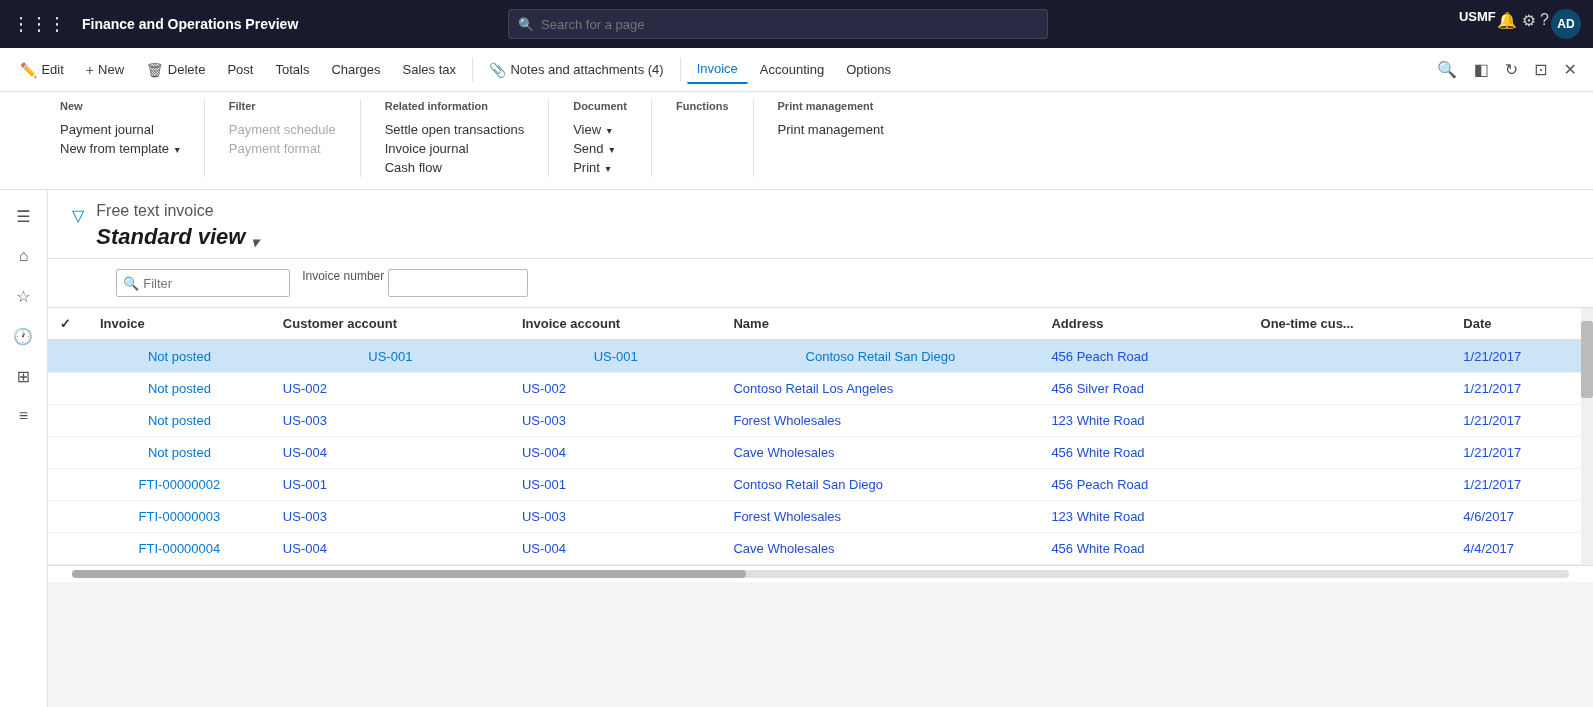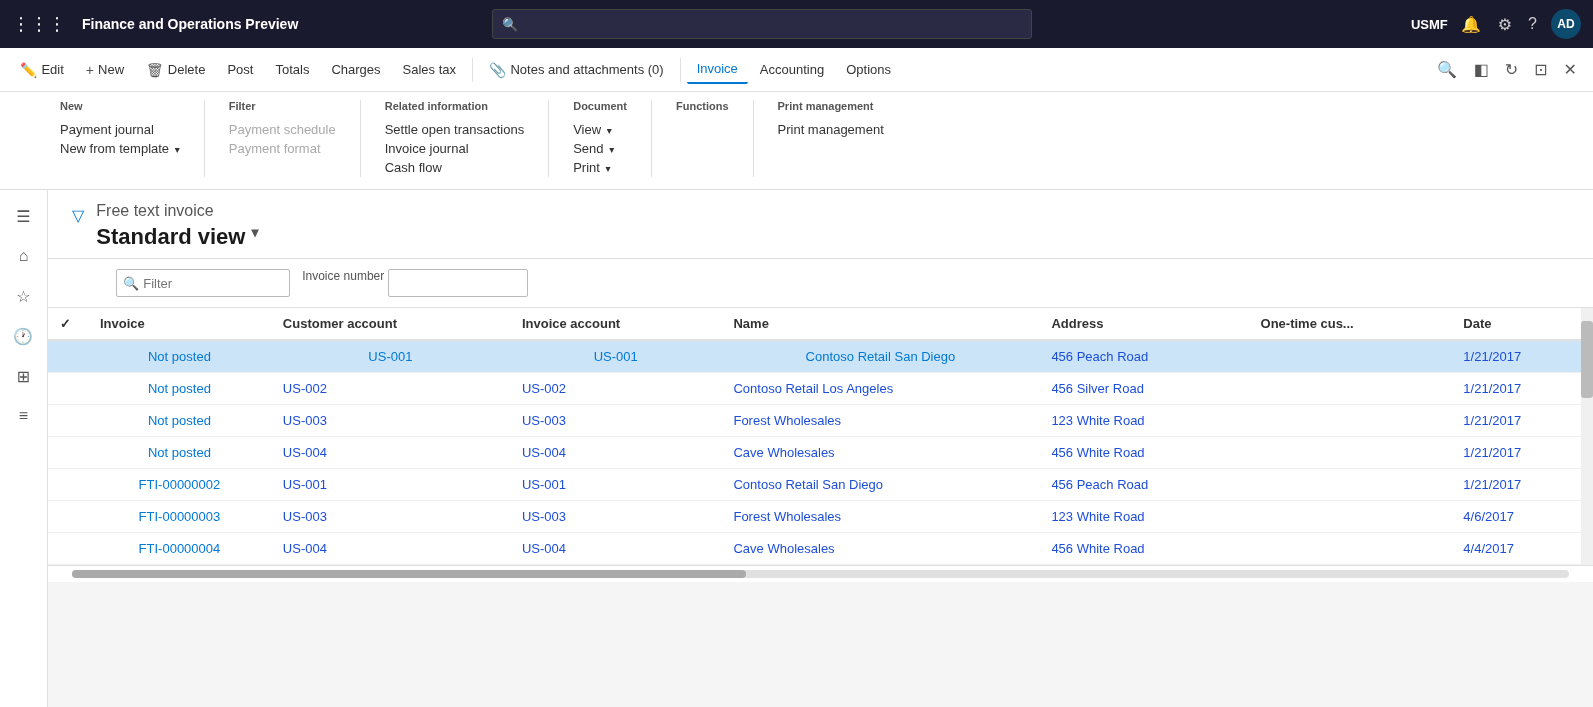--- a/index.html
+++ b/index.html
@@ -33,22 +33,22 @@
     .top-nav .search-bar input {
       background: transparent;
       border: none;
       outline: none;
       color: #ccc;
       font-size: 13px;
       width: 100%;
     }
     .top-nav .right-actions {
       display: flex;
-      align-items: center;
-      gap: 12px;
+      align-items: flex-start;
+      gap: 0;
       margin-left: auto;
     }
     .top-nav .org-label { color: #fff; font-size: 13px; font-weight: 600; }
     .top-nav .icon-btn {
       color: #ccc;
       cursor: pointer;
       font-size: 16px;
       background: none;
       border: none;
       padding: 2px;
@@ -164,23 +164,24 @@
       gap: 12px;
     }
     .filter-icon { color: #0078d4; font-size: 16px; margin-top: 4px; }
     .breadcrumb-area {}
     .breadcrumb-text { font-size: 16px; color: #555; margin-bottom: 4px; }
     .page-title {
       font-size: 22px;
       font-weight: 600;
       color: #1a1a1a;
       display: flex;
-      align-items: flex-start;
+      align-items: flex-end;
       gap: 6px;
       cursor: pointer;
+      font-style: italic;
     }
     .page-title .chevron { font-size: 14px; color: #555; }
 
     
     .filter-row {
       background: #fff;
       padding: 10px 24px 10px 68px;
       border-bottom: 1px solid #e0e0e0;
       display: flex;
       align-items: flex-end;
@@ -286,20 +287,21 @@
     }
   </style>
 </head>
 <body>
 
 <div class="top-nav">
   <span class="app-grid-icon">⋮⋮⋮</span>
   <span class="app-title">Finance and Operations Preview</span>
   <div class="search-bar">
     <span style="margin-right:6px; color:#aaa;">🔍</span>
+    <input type="text" placeholder="Search for a page" style="">
   </div>
   <div class="right-actions">
     <span class="org-label">USMF</span>
     <button class="icon-btn">🔔</button>
     <button class="icon-btn">⚙</button>
     <button class="icon-btn">?</button>
     <div class="avatar">AD</div>
   </div>
 </div>
 
@@ -324,21 +326,21 @@
   </button>
   <button class="cmd-btn">
     <span>Charges</span>
   </button>
   <button class="cmd-btn">
     <span>Sales tax</span>
   </button>
   <div class="cmd-separator"></div>
   <button class="cmd-btn">
     <span class="icon">📎</span>
-    <span>Notes and attachments (0)</span>
+    <span>Notes and attachments (4)</span>
   </button>
   <div class="cmd-separator"></div>
   <button class="cmd-btn" style="color:#0078d4; border-bottom:2px solid #0078d4;">
     <span>Invoice</span>
   </button>
   <button class="cmd-btn">
     <span>Accounting</span>
   </button>
   <button class="cmd-btn">
     <span>Options</span>

